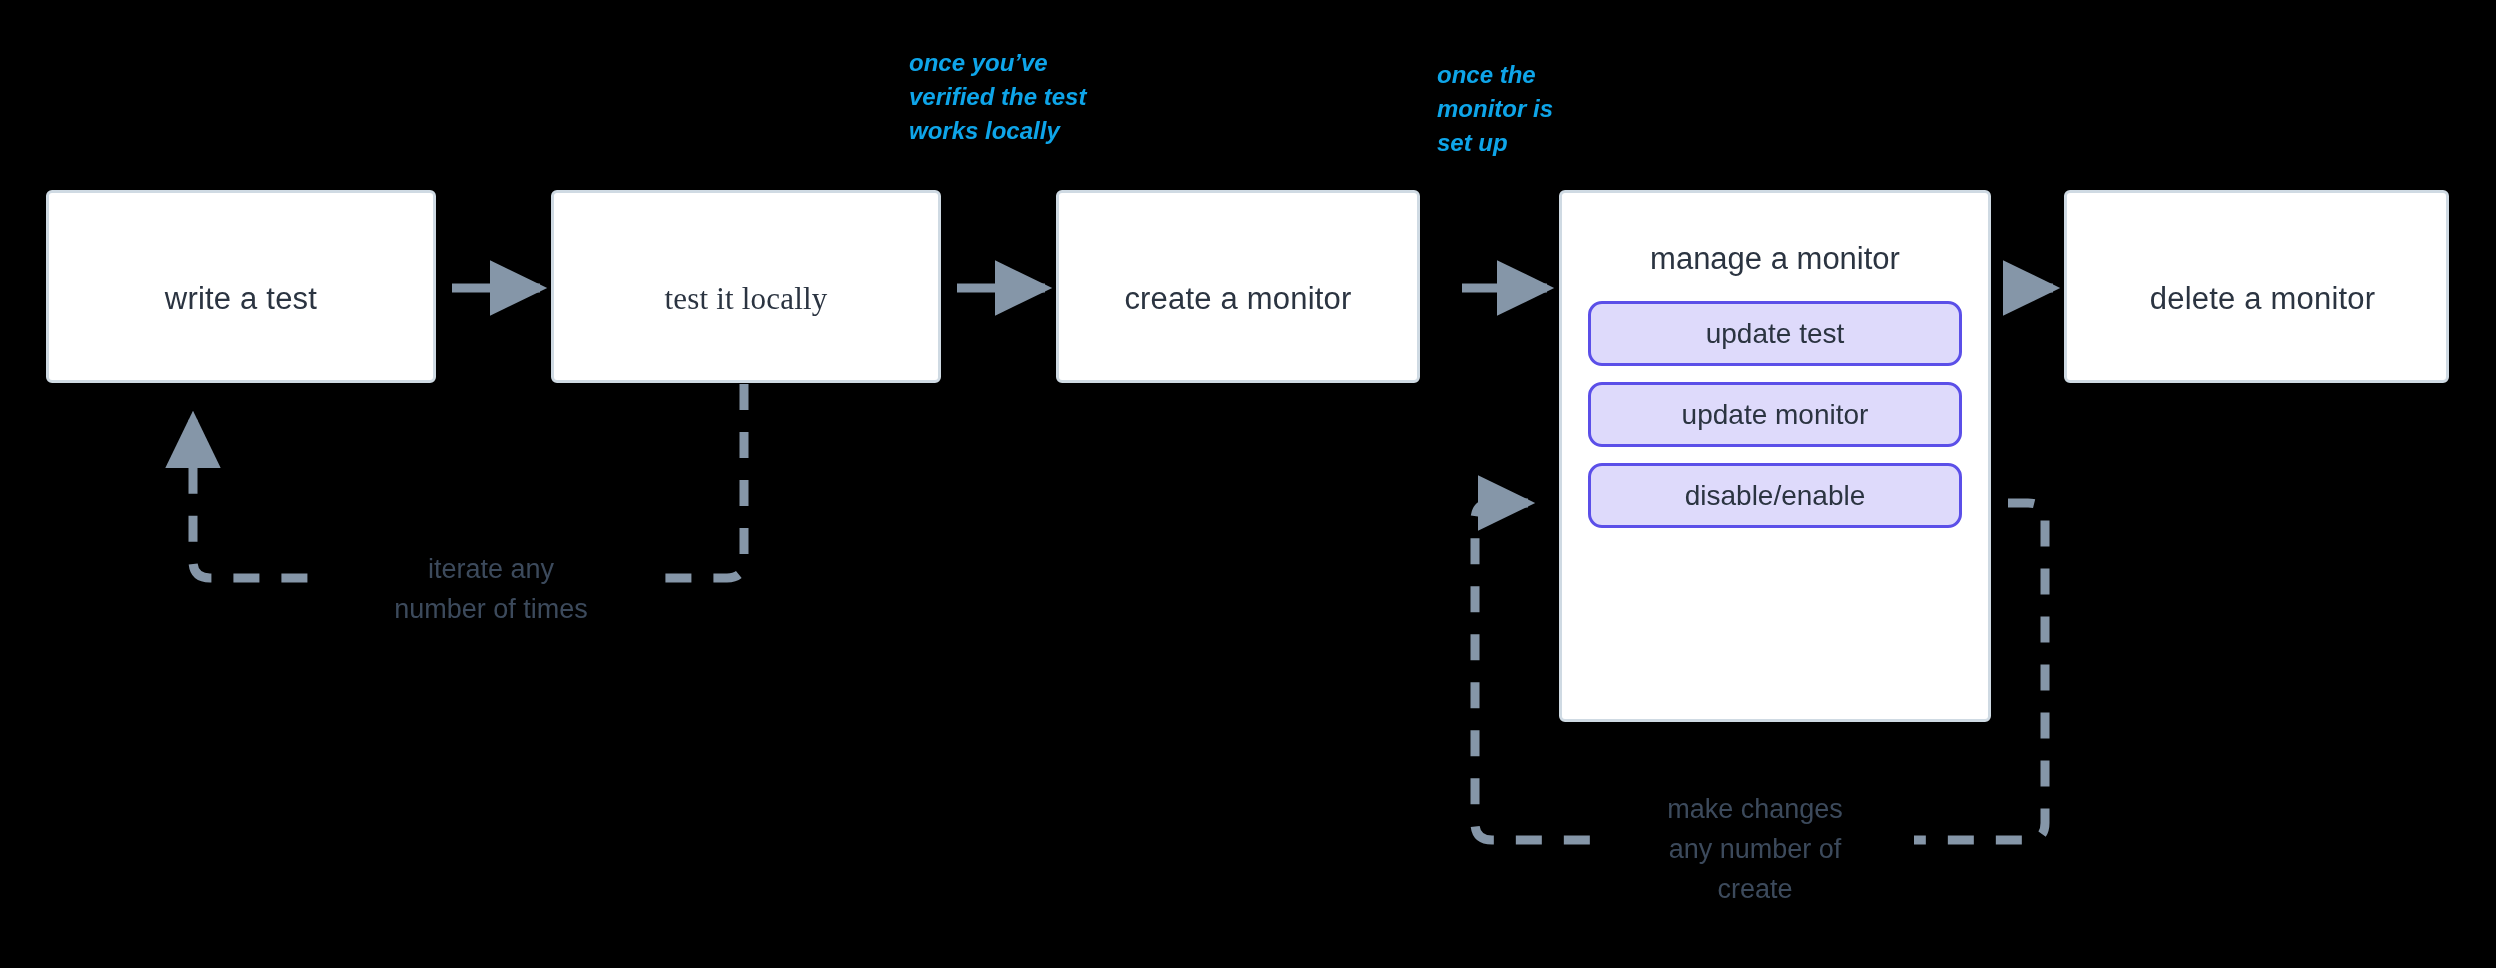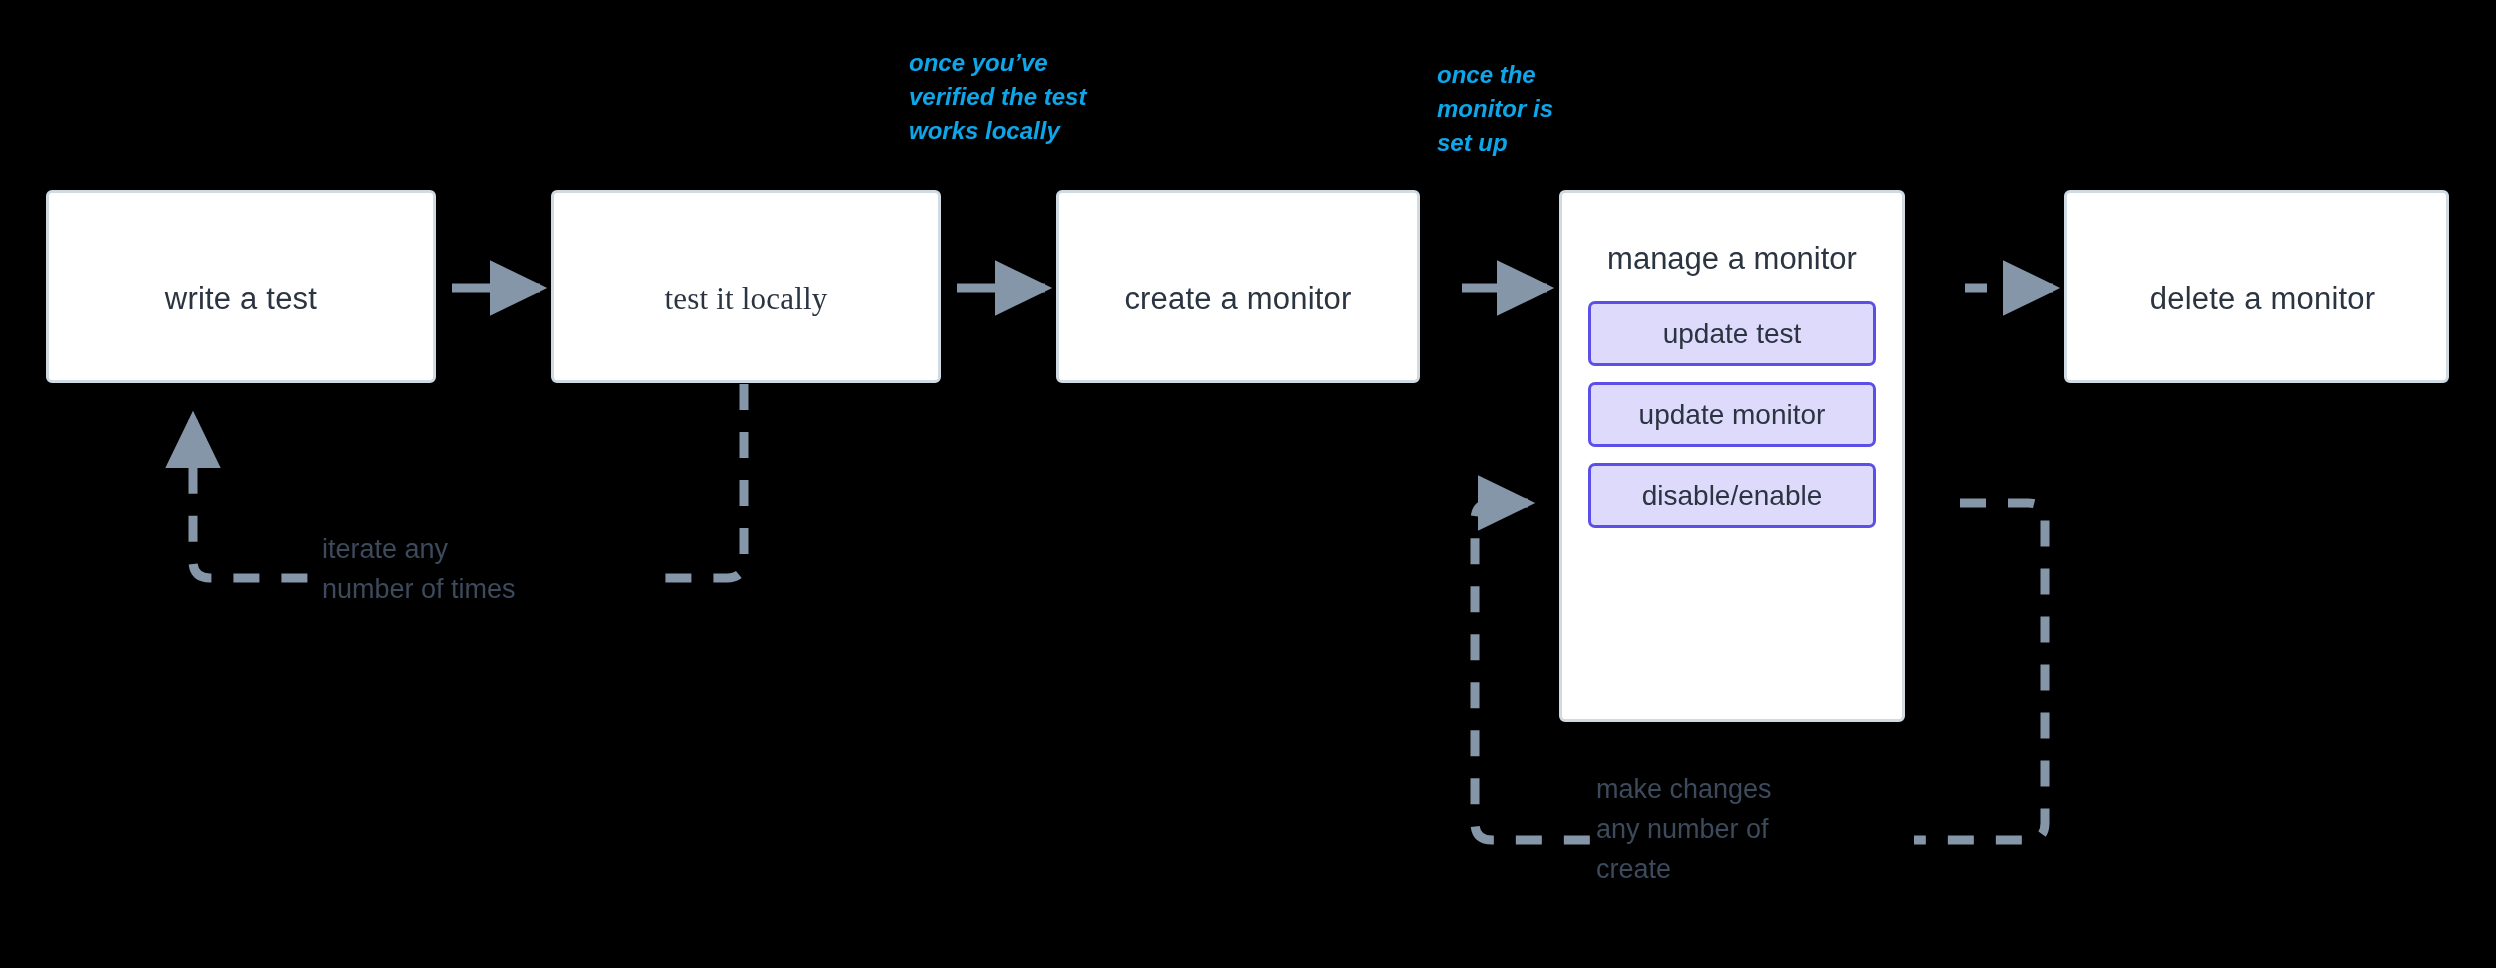--- a/index.html
+++ b/index.html
@@ -56,21 +56,21 @@
   .sub-list {
     margin-top: 24px;
     padding: 0 26px 24px 26px;
     display: flex;
     flex-direction: column;
     gap: 16px;
   }
   .sub-box {
     background: #DEDAFB;
     border: 3px solid #5B4FE8;
-    border-radius: 7px;
+    border-radius: 14px;
     height: 65px;
     display: flex;
     align-items: center;
     justify-content: center;
     box-sizing: border-box;
   }
   .sub-label {
     color: #2B3441;
     font-size: 28px;
     white-space: nowrap;
@@ -82,21 +82,23 @@
     font-style: italic;
     font-weight: 600;
     line-height: 1.42;
     white-space: pre-line;
   }
   .loop-label {
     position: absolute;
     color: #3C4A5C;
     font-size: 27px;
     line-height: 1.48;
+    text-align: center;
     white-space: pre-line;
+    margin-top: 20px;
   }
   .loop-label-bg {
     background: #000000;
   }
 </style>
 </head>
 <body>
 
 <div id="canvas">
 
@@ -139,21 +141,21 @@
   </div>
 
   <div class="node" style="left:551px; top:190px; width:390px; height:193px;font-family:Liberation Serif, serif;">
     <span class="node-label">test it locally</span>
   </div>
 
   <div class="node" style="left:1056px; top:190px; width:364px; height:193px;">
     <span class="node-label">create a monitor</span>
   </div>
 
-  <div class="node node-manage" style="left:1559px; top:190px; width:346px; height:532px;">
+  <div class="node node-manage" style="left:1559px; top:190px; width:432px; height:532px;">
     <div class="manage-title">manage a monitor</div>
     <div class="sub-list">
       <div class="sub-box">
         <span class="sub-label">update test</span>
       </div>
       <div class="sub-box">
         <span class="sub-label">update monitor</span>
       </div>
       <div class="sub-box">
         <span class="sub-label">disable/enable</span>

